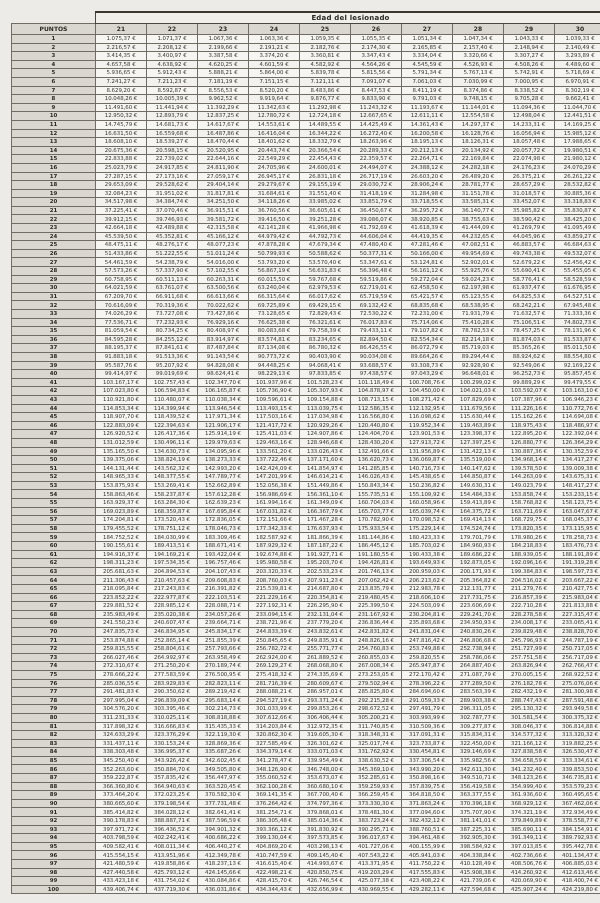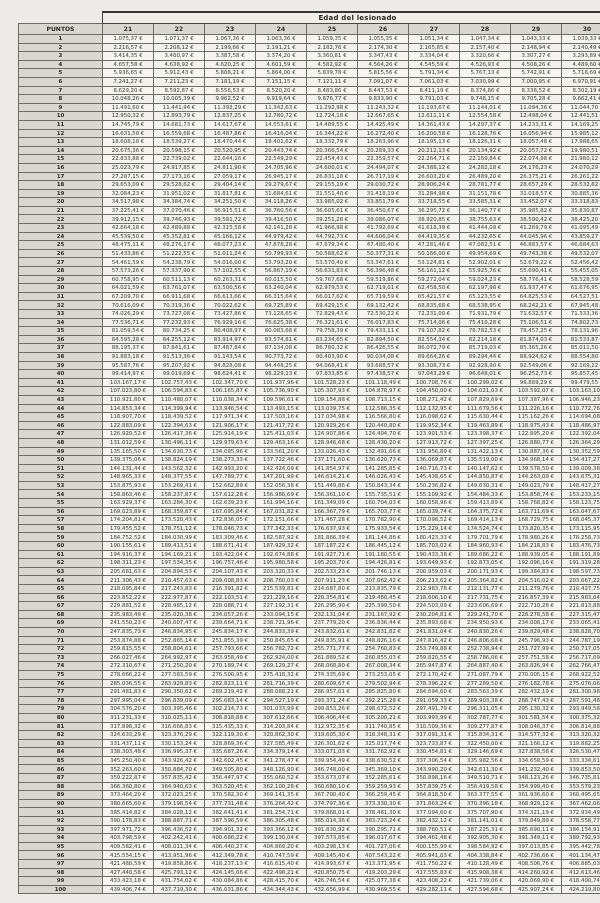--- a/index.html
+++ b/index.html
@@ -4,21 +4,21 @@
 <style>
   html,body{margin:0;padding:0;}
   body{
     width:600px;height:903px;
     background:#ecebe7;
     font-family:"DejaVu Sans","Liberation Sans",sans-serif;
     color:#2b2823;
     position:relative;
     overflow:hidden;
   }
-  .sheet{position:absolute;left:15px;top:0;width:504px;height:903px;}
+  .sheet{position:absolute;left:8px;top:0;width:504px;height:903px;}
   table.baremo{
     position:absolute;left:3px;top:11px;
     width:594px;
     border-collapse:collapse;
     table-layout:fixed;
   }
   table.baremo col.c-puntos{width:84px;}
   table.baremo col.c-age{width:51px;}
   td,th{
     border:1px solid #716c63;

